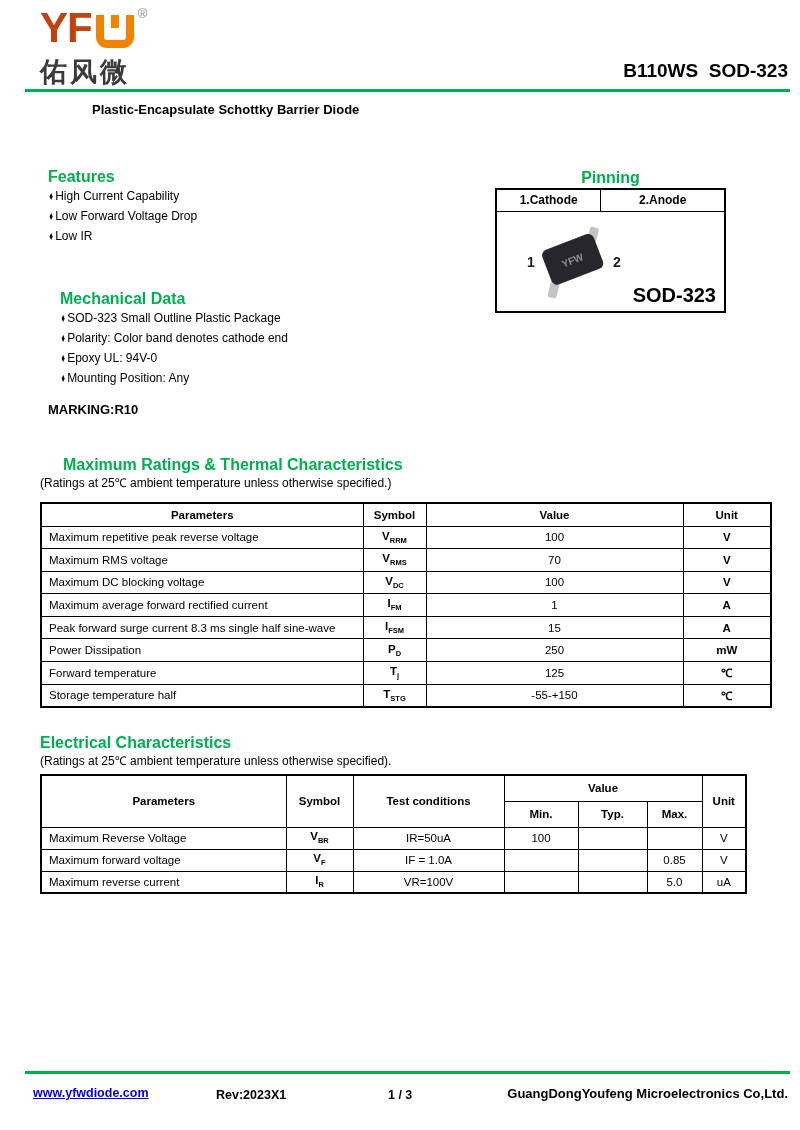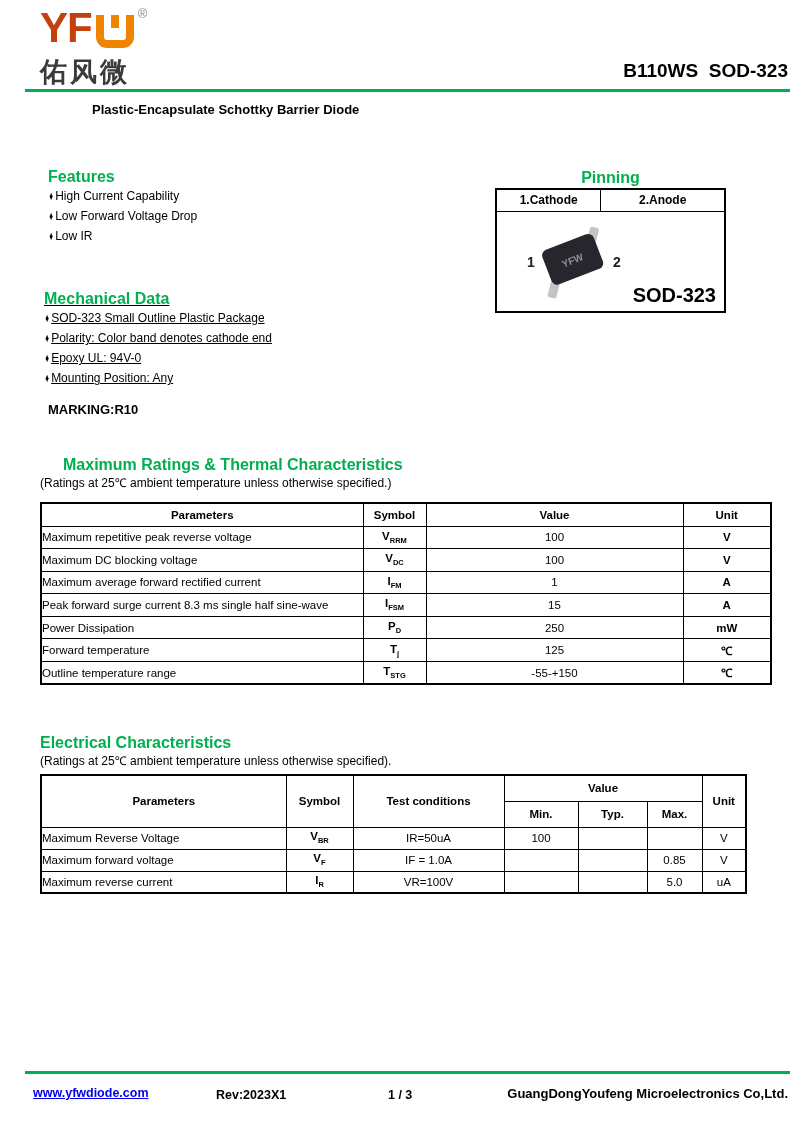--- a/index.html
+++ b/index.html
@@ -19,21 +19,21 @@
   .subtitle { position:absolute; left:48px; top:102px; font-weight:bold; font-size:13px;padding-left:44px; }
 
   
   .green-title { color:#00b050; font-weight:bold; font-size:16px; }
 
   
   .bullet-list { font-size:12px; line-height:20px; }
   .bullet { display:inline-block; transform:scaleX(.62); font-size:12px; margin-right:1px; }
 
   .features-block { position:absolute; left:48px; top:168px; }
-  .mech-block { position:absolute; left:44px; top:290px;text-decoration:underline; }
+  .mech-block { position:absolute; left:60px; top:290px; }
   .marking { position:absolute; left:48px; top:402px; font-weight:bold; font-size:13px; }
 
   
   .pinning-title { position:absolute; left:495px; top:169px; width:231px; text-align:center; }
   .pinning-box { position:absolute; left:495px; top:188px; width:231px; height:125px; border:2px solid #000; }
   .pin-header { display:flex; height:22px; border-bottom:1.5px solid #000; }
   .pin-cell { font-weight:bold; font-size:12px; text-align:center; line-height:21px; }
   .pin-cell.c1 { width:46%; border-right:1.5px solid #000; }
   .pin-cell.c2 { width:54%; }
   .pin-body { position:relative; height:99px; }
@@ -47,21 +47,21 @@
   .sec-title-ratings { position:absolute; left:40px; top:456px;padding-left:23px; }
   .sec-note-ratings  { position:absolute; left:40px; top:474px; font-size:12px; }
   .sec-title-elec    { position:absolute; left:40px; top:734px; }
   .sec-note-elec     { position:absolute; left:40px; top:752px; font-size:12px; }
 
   
   table { border-collapse:collapse; table-layout:fixed; }
   th, td { border:1px solid #000; font-size:11.5px; overflow:hidden; }
   th { font-weight:bold; text-align:center; }
   td { text-align:center; }
-  td.param { text-align:left; padding-left:0; }
+  td.param { text-align:left; padding-left:7px; }
   .sym { font-weight:bold; font-size:11.5px; }
   .sym sub { font-size:7.5px; font-weight:bold; }
   .unit-bold { font-weight:bold; }
 
   .ratings-table { position:absolute; left:40px; top:502px; width:730px; border:2px solid #000; }
   .ratings-table th { height:23px; }
   .ratings-table td { height:22.6px; }
 
   .elec-table { position:absolute; left:40px; top:774px; width:705px; border:2px solid #000; }
   .elec-table th { height:26px; }
@@ -156,20 +156,26 @@
       <th>Value</th>
       <th>Unit</th>
     </tr>
     <tr>
       <td class="param">Maximum repetitive peak reverse voltage</td>
       <td><span class="sym"><span>V</span><sub>RRM</sub></span></td>
       <td>100</td>
       <td class="unit-bold">V</td>
     </tr>
     <tr>
+      <td class="param">Maximum RMS voltage</td>
+      <td><span class="sym"><span>V</span><sub>RMS</sub></span></td>
+      <td>70</td>
+      <td class="unit-bold">V</td>
+    </tr>
+    <tr>
       <td class="param">Maximum DC blocking voltage</td>
       <td><span class="sym"><span>V</span><sub>DC</sub></span></td>
       <td>100</td>
       <td class="unit-bold">V</td>
     </tr>
     <tr>
       <td class="param">Maximum average forward rectified current</td>
       <td><span class="sym"><span>I</span><sub>FM</sub></span></td>
       <td>1</td>
       <td class="unit-bold">A</td>
@@ -186,21 +192,21 @@
       <td>250</td>
       <td class="unit-bold">mW</td>
     </tr>
     <tr>
       <td class="param">Forward temperature</td>
       <td><span class="sym"><span>T</span><sub>j</sub></span></td>
       <td>125</td>
       <td class="unit-bold">℃</td>
     </tr>
     <tr>
-      <td class="param">Outline temperature range</td>
+      <td class="param">Storage temperature half</td>
       <td><span class="sym"><span>T</span><sub>STG</sub></span></td>
       <td>-55-+150</td>
       <td class="unit-bold">℃</td>
     </tr>
   </tbody>
     </table>
 
   <div class="sec-title-elec green-title">Electrical Characteristics</div>
   <div class="sec-note-elec">(Ratings at 25℃ ambient temperature unless otherwise specified).</div>
 

